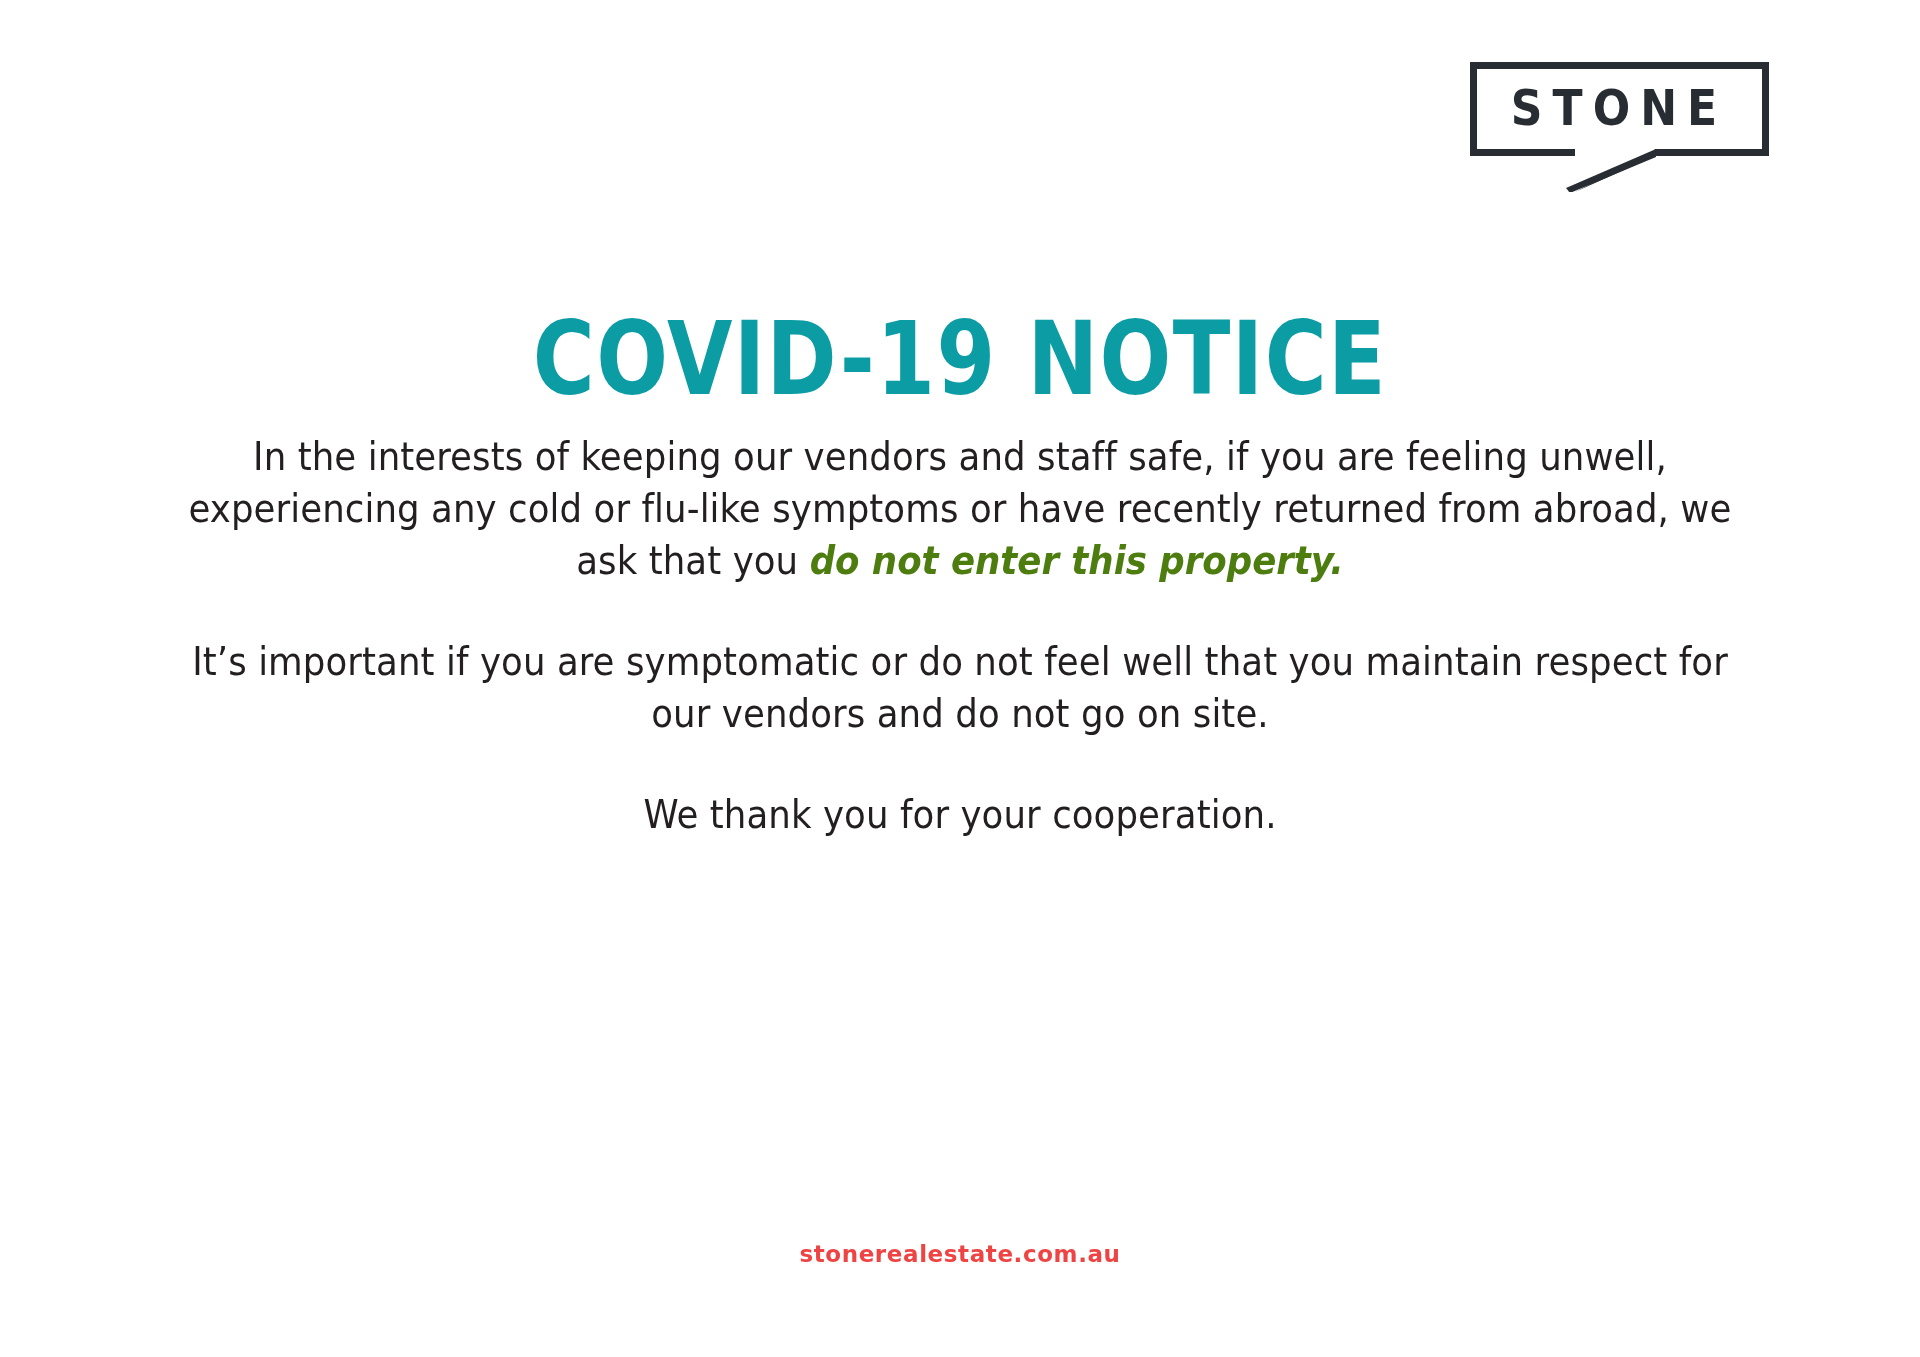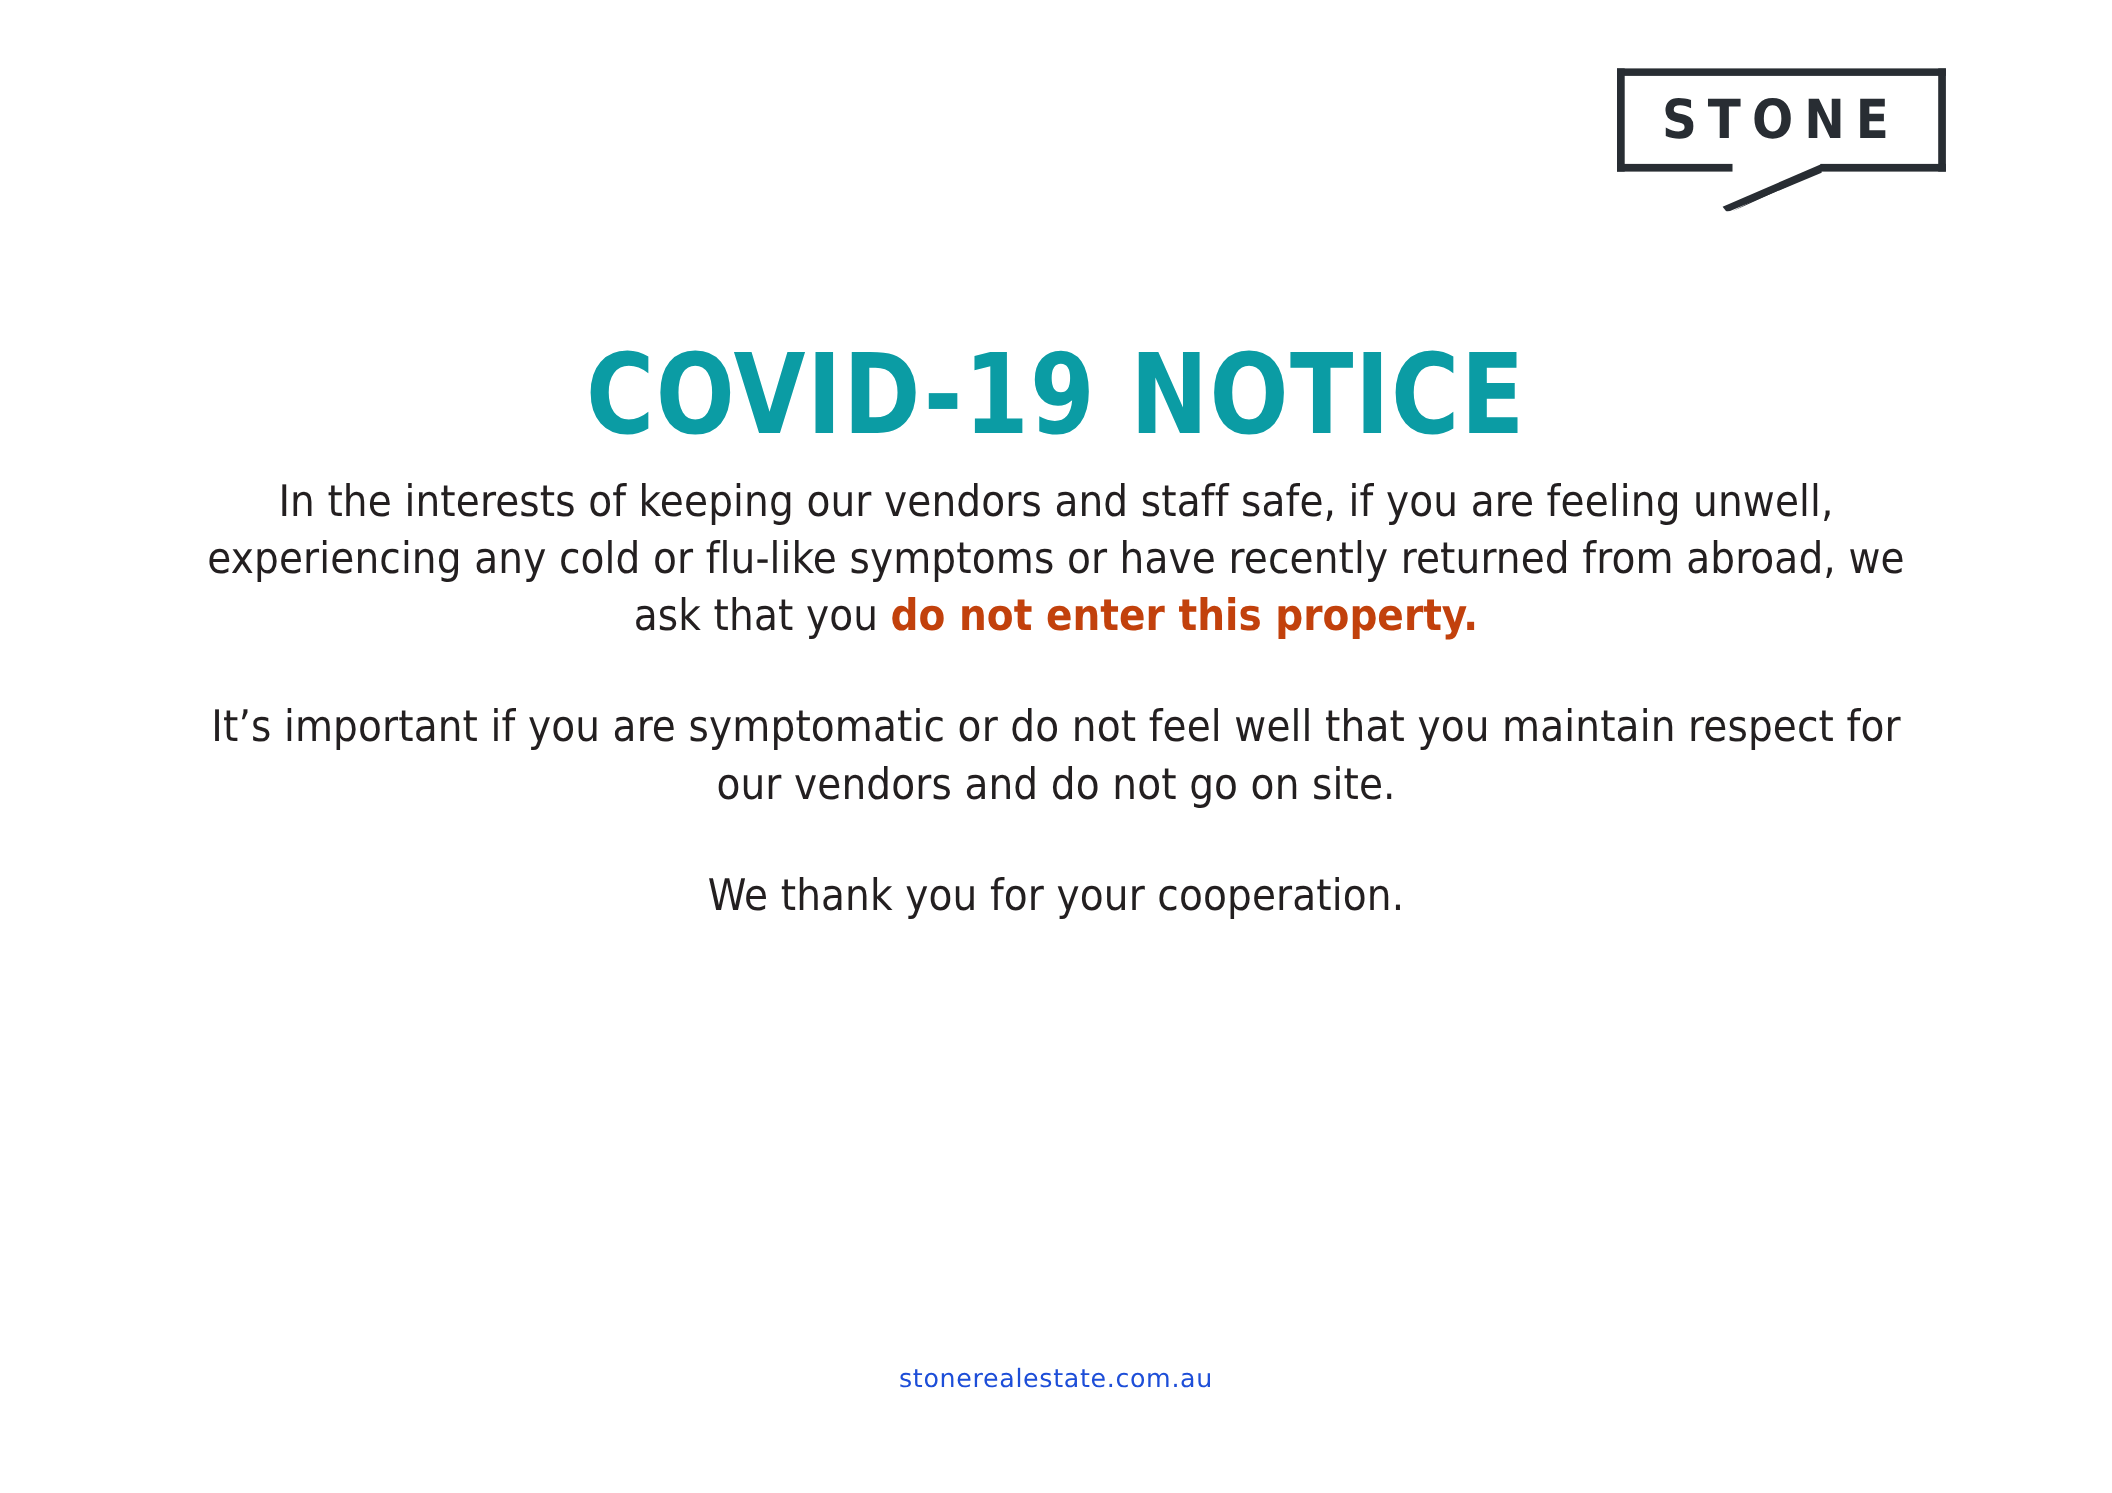--- a/index.html
+++ b/index.html
@@ -69,35 +69,36 @@
     margin: 0 0 49px 0;
     padding: 0;
   }
   .para:last-child { margin-bottom: 0; }
   .para.narrow { width: 1560px; margin-left: auto; margin-right: auto; }
   .para.narrow2 { width: 1500px; margin-left: auto; margin-right: auto; }
   .para.narrow3 { width: 1540px; margin-left: auto; margin-right: auto; }
   .para.narrow4 { width: 1470px; margin-left: auto; margin-right: auto; }
 
   .emph {
-    color: #c2410c;
+    color: #4d7c0f;
     font-weight: bold;
     letter-spacing: 0;
+    font-style: italic;
   }
 
   
   .footer {
     position: absolute;
     top: 1241px;
     left: 0;
     width: 1920px;
     text-align: center;
-    color: #1d4ed8;
+    color: #ef4444;
     font-family: "DejaVu Sans", "Liberation Sans", sans-serif;
-    font-weight: 400;
+    font-weight: 700;
     font-size: 23px;
     letter-spacing: 0.6px;
   }
 </style>
 </head>
 <body>
 
 <div class="poster">
 
   <div class="logo-wrap">

